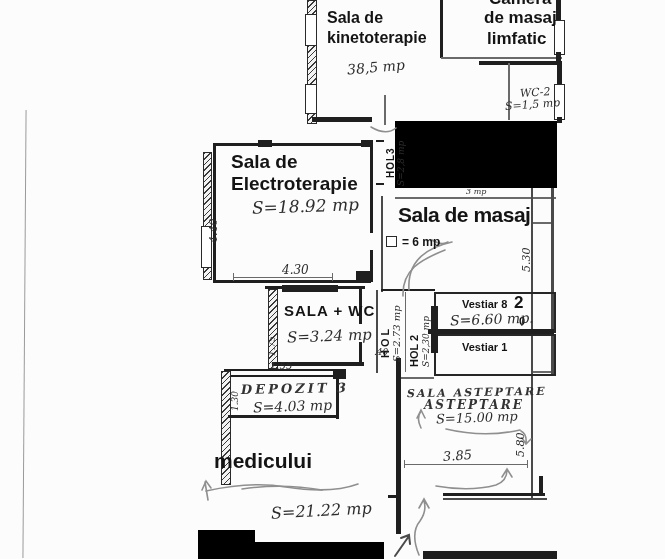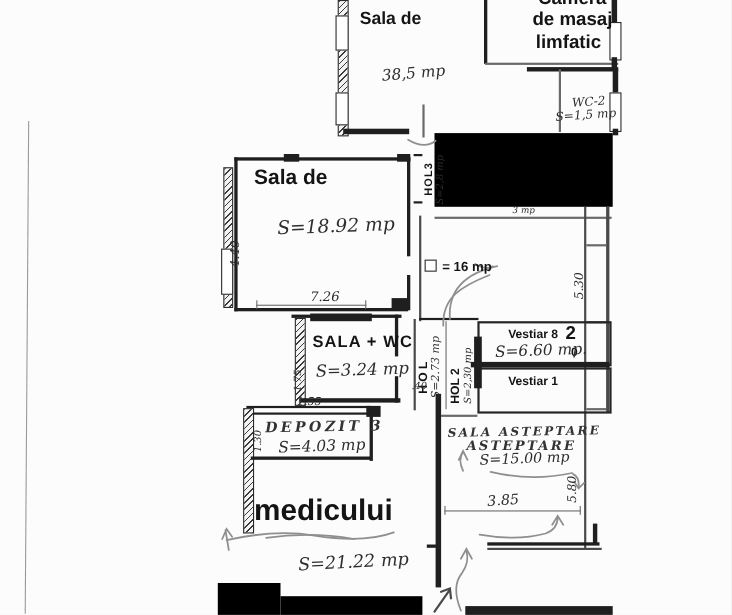--- a/index.html
+++ b/index.html
@@ -125,47 +125,50 @@
       <path d="M206,491 q45,-10 80,-4 q45,7 72,-3"></path>
       <path d="M242,489 q40,-6 80,1"></path>
       <path d="M208,500 l-3,-18 M202,490 l4,-9 5,7"></path>
     </g>
     <g fill="none" stroke="#4a4a4a" stroke-width="2" stroke-linecap="round">
       <path d="M395,556 l14,-20 M401,538 l8,-3 1,9"></path>
     </g>
   </svg>
 
   <div class="lbl" style="left:327px;top:10px;font-size:16px">Sala de</div>
+  <div class="lbl" style="left:327px;top:30px;font-size:16px">kinetoterapie</div>
 
   <div class="lbl" style="left:489px;top:-10px;font-size:17px">Camera</div>
   <div class="lbl" style="left:484px;top:9px;font-size:17px">de masaj</div>
   <div class="lbl" style="left:487px;top:30px;font-size:17px">limfatic</div>
 
   <div class="lbl" style="left:231px;top:152px;font-size:19px">Sala de</div>
+  <div class="lbl" style="left:231px;top:174px;font-size:19px">Electroterapie</div>
 
-  <div class="lbl" style="left:402px;top:236px;font-size:12px">= 16 mp</div>
+  <div class="lbl" style="left:398px;top:204px;font-size:21px;letter-spacing:-0.5px">Sala de masaj</div>
+  <div class="lbl" style="left:402px;top:236px;font-size:12px">= 6 mp</div>
 
   <div class="lbl" style="left:284px;top:303px;font-size:15px;letter-spacing:1px">SALA + WC</div>
 
   <div class="lbl" style="left:462px;top:299px;font-size:11px">Vestiar 8</div>
   <div class="lbl" style="left:462px;top:342px;font-size:11px">Vestiar 1</div>
   <div class="lbl" style="left:514px;top:294px;font-size:17px">2</div>
   <div class="lbl" style="left:519px;top:316px;font-size:11px">0</div>
 
-  <div class="lbl" style="left:231px;top:450px;font-size:27px">medicului</div>
+  <div class="lbl" style="left:214px;top:450px;font-size:21px">medicului</div>
 
   <div class="lbl rot" style="left:386px;top:178px;font-size:10px;letter-spacing:1px">HOL3</div>
   <div class="lbl rot" style="left:380px;top:358px;font-size:11px;letter-spacing:3px">HOL</div>
   <div class="lbl rot" style="left:409px;top:367px;font-size:11px">HOL 2</div>
 
   <div class="hand" style="left:347px;top:60px;font-size:14px;transform:rotate(-5deg)">38,5 mp</div>
   <div class="hand" style="left:520px;top:87px;font-size:11px;transform:rotate(-4deg)">WC-2</div>
   <div class="hand" style="left:505px;top:99px;font-size:11px;transform:rotate(-4deg)">S=1,5 mp</div>
   <div class="hand" style="left:252px;top:198px;font-size:17px;transform:rotate(-2deg)">S=18.92 mp</div>
-  <div class="hand" style="left:282px;top:264px;font-size:12px">7.26</div>
+  <div class="hand" style="left:282px;top:264px;font-size:12px">4.30</div>
   <div class="hand rot" style="left:208px;top:243px;font-size:11px">4.40</div>
   <div class="hand rot" style="left:397px;top:186px;font-size:9px">S=2,8 mp</div>
   <div class="hand" style="left:466px;top:188px;font-size:8px">3 mp</div>
   <div class="hand rot" style="left:521px;top:272px;font-size:11px">5.30</div>
   <div class="hand" style="left:287px;top:329px;font-size:15px;transform:rotate(-2deg)">S=3.24 mp</div>
   <div class="hand rot" style="left:268px;top:356px;font-size:9px">1.75</div>
   <div class="hand rot" style="left:392px;top:362px;font-size:10px">S=2.73 mp</div>
   <div class="hand" style="left:374px;top:348px;font-size:9px">.40</div>
   <div class="hand rot" style="left:422px;top:367px;font-size:9px">S=2,30 mp</div>
   <div class="hand" style="left:450px;top:312px;font-size:14px;transform:rotate(-2deg)">S=6.60 mp.</div>

